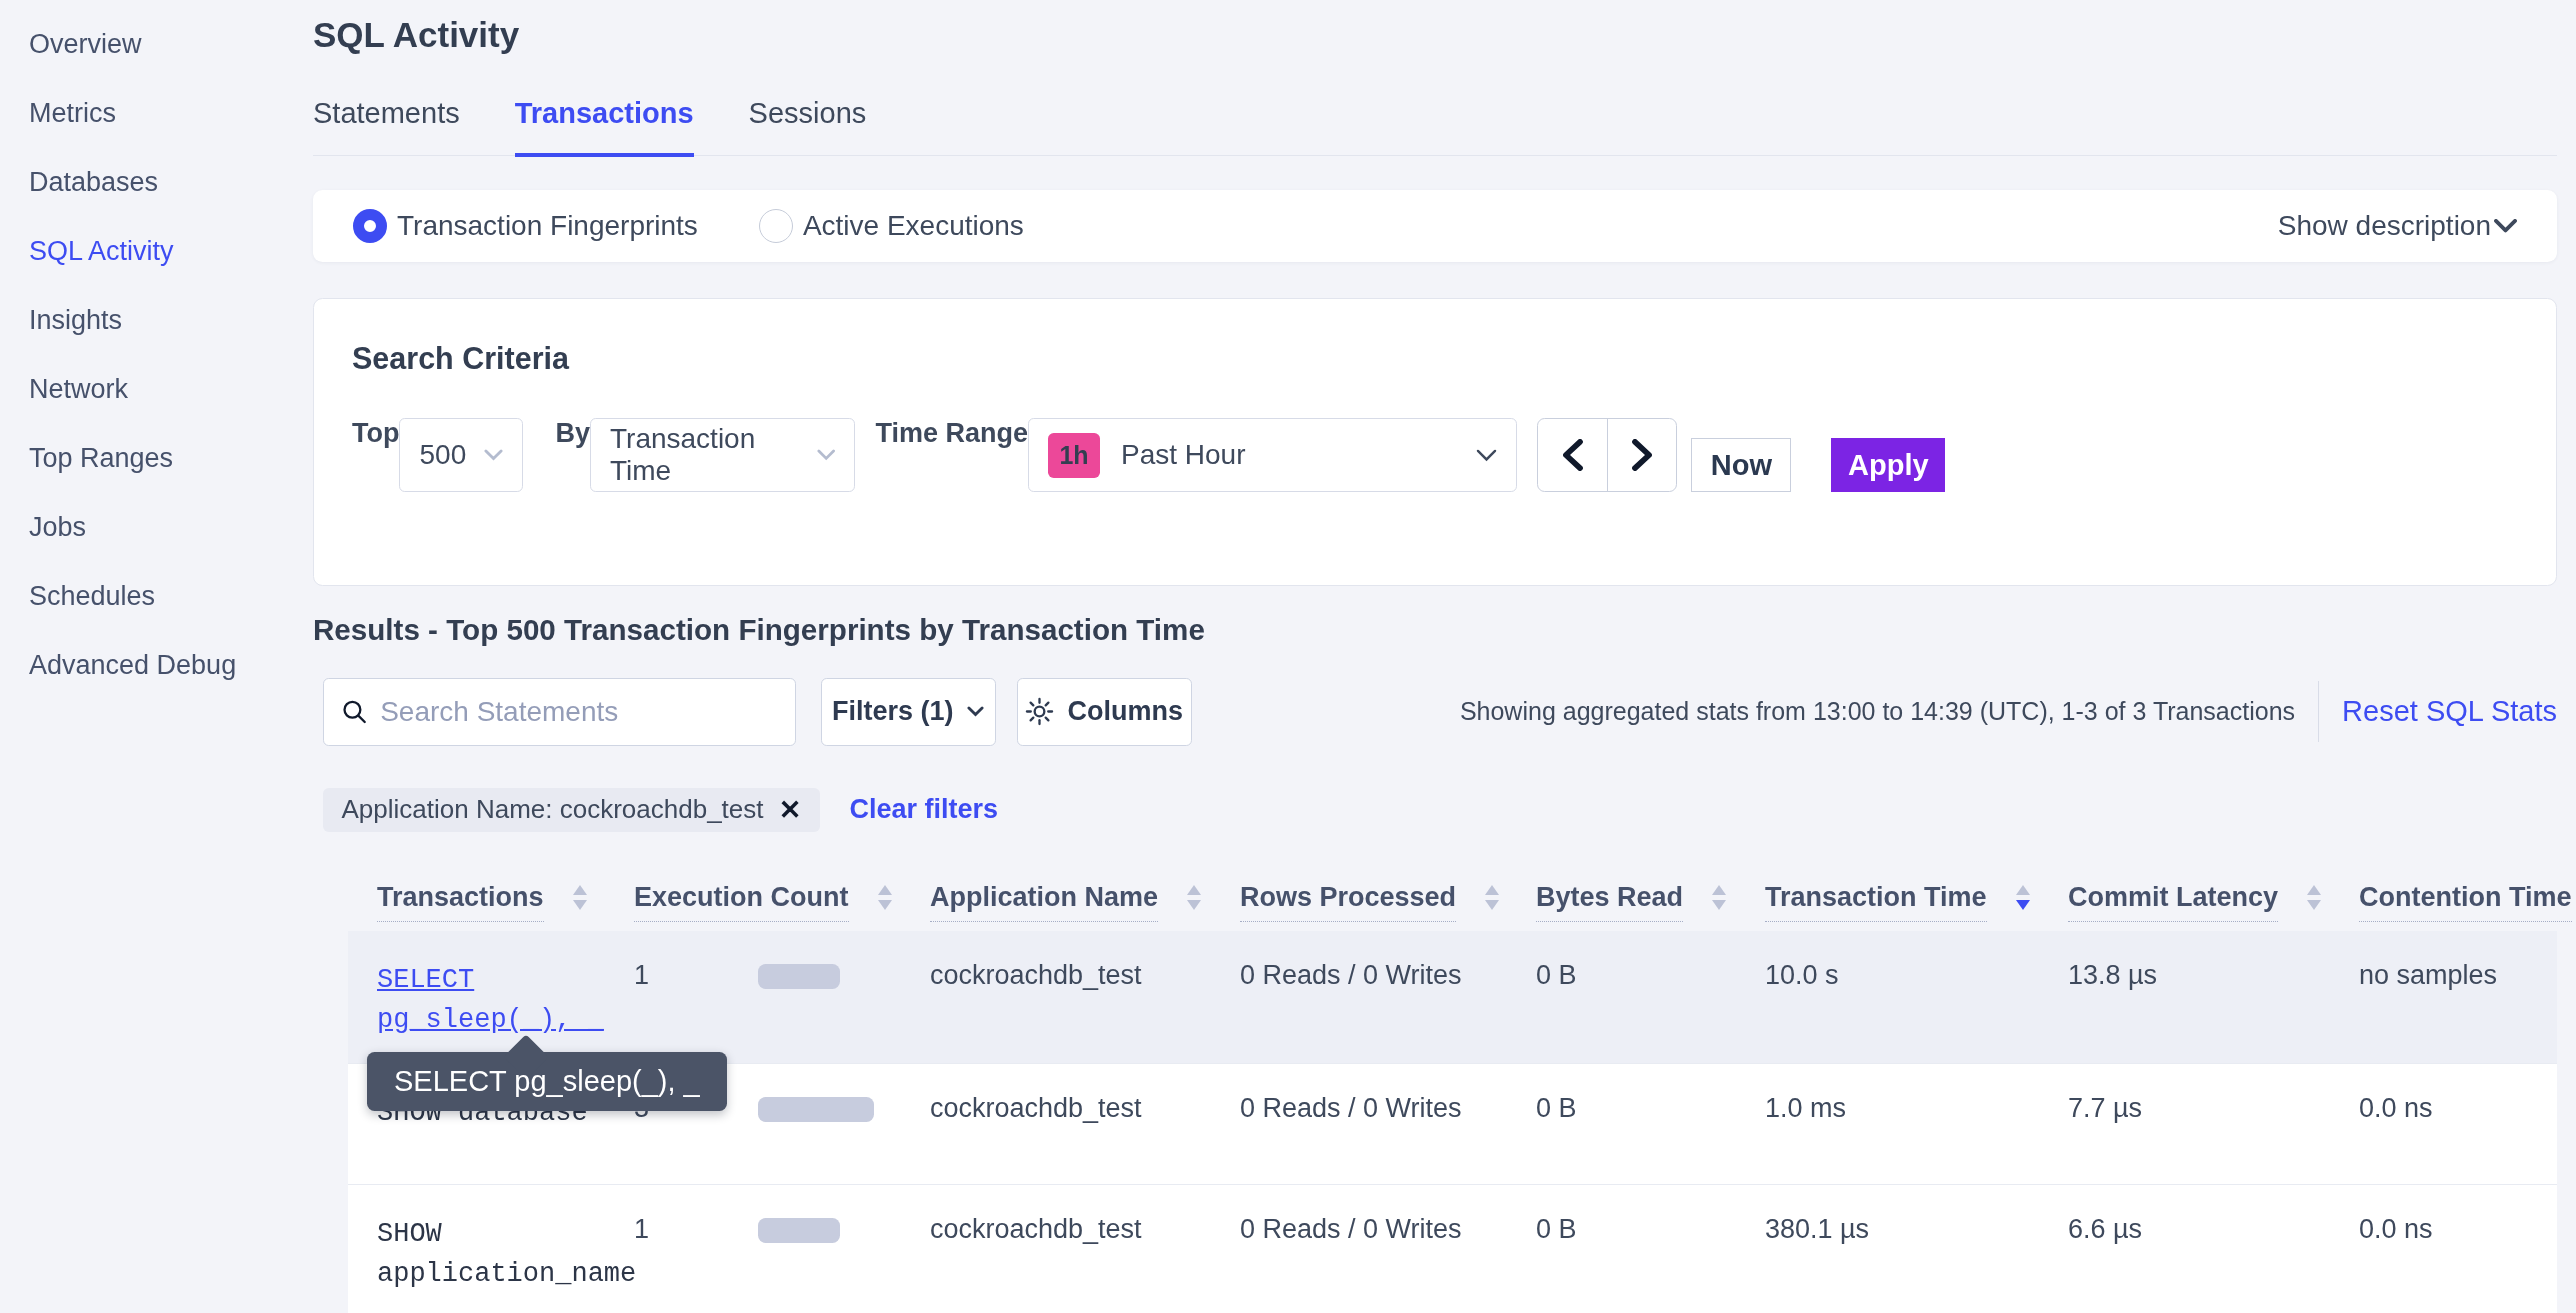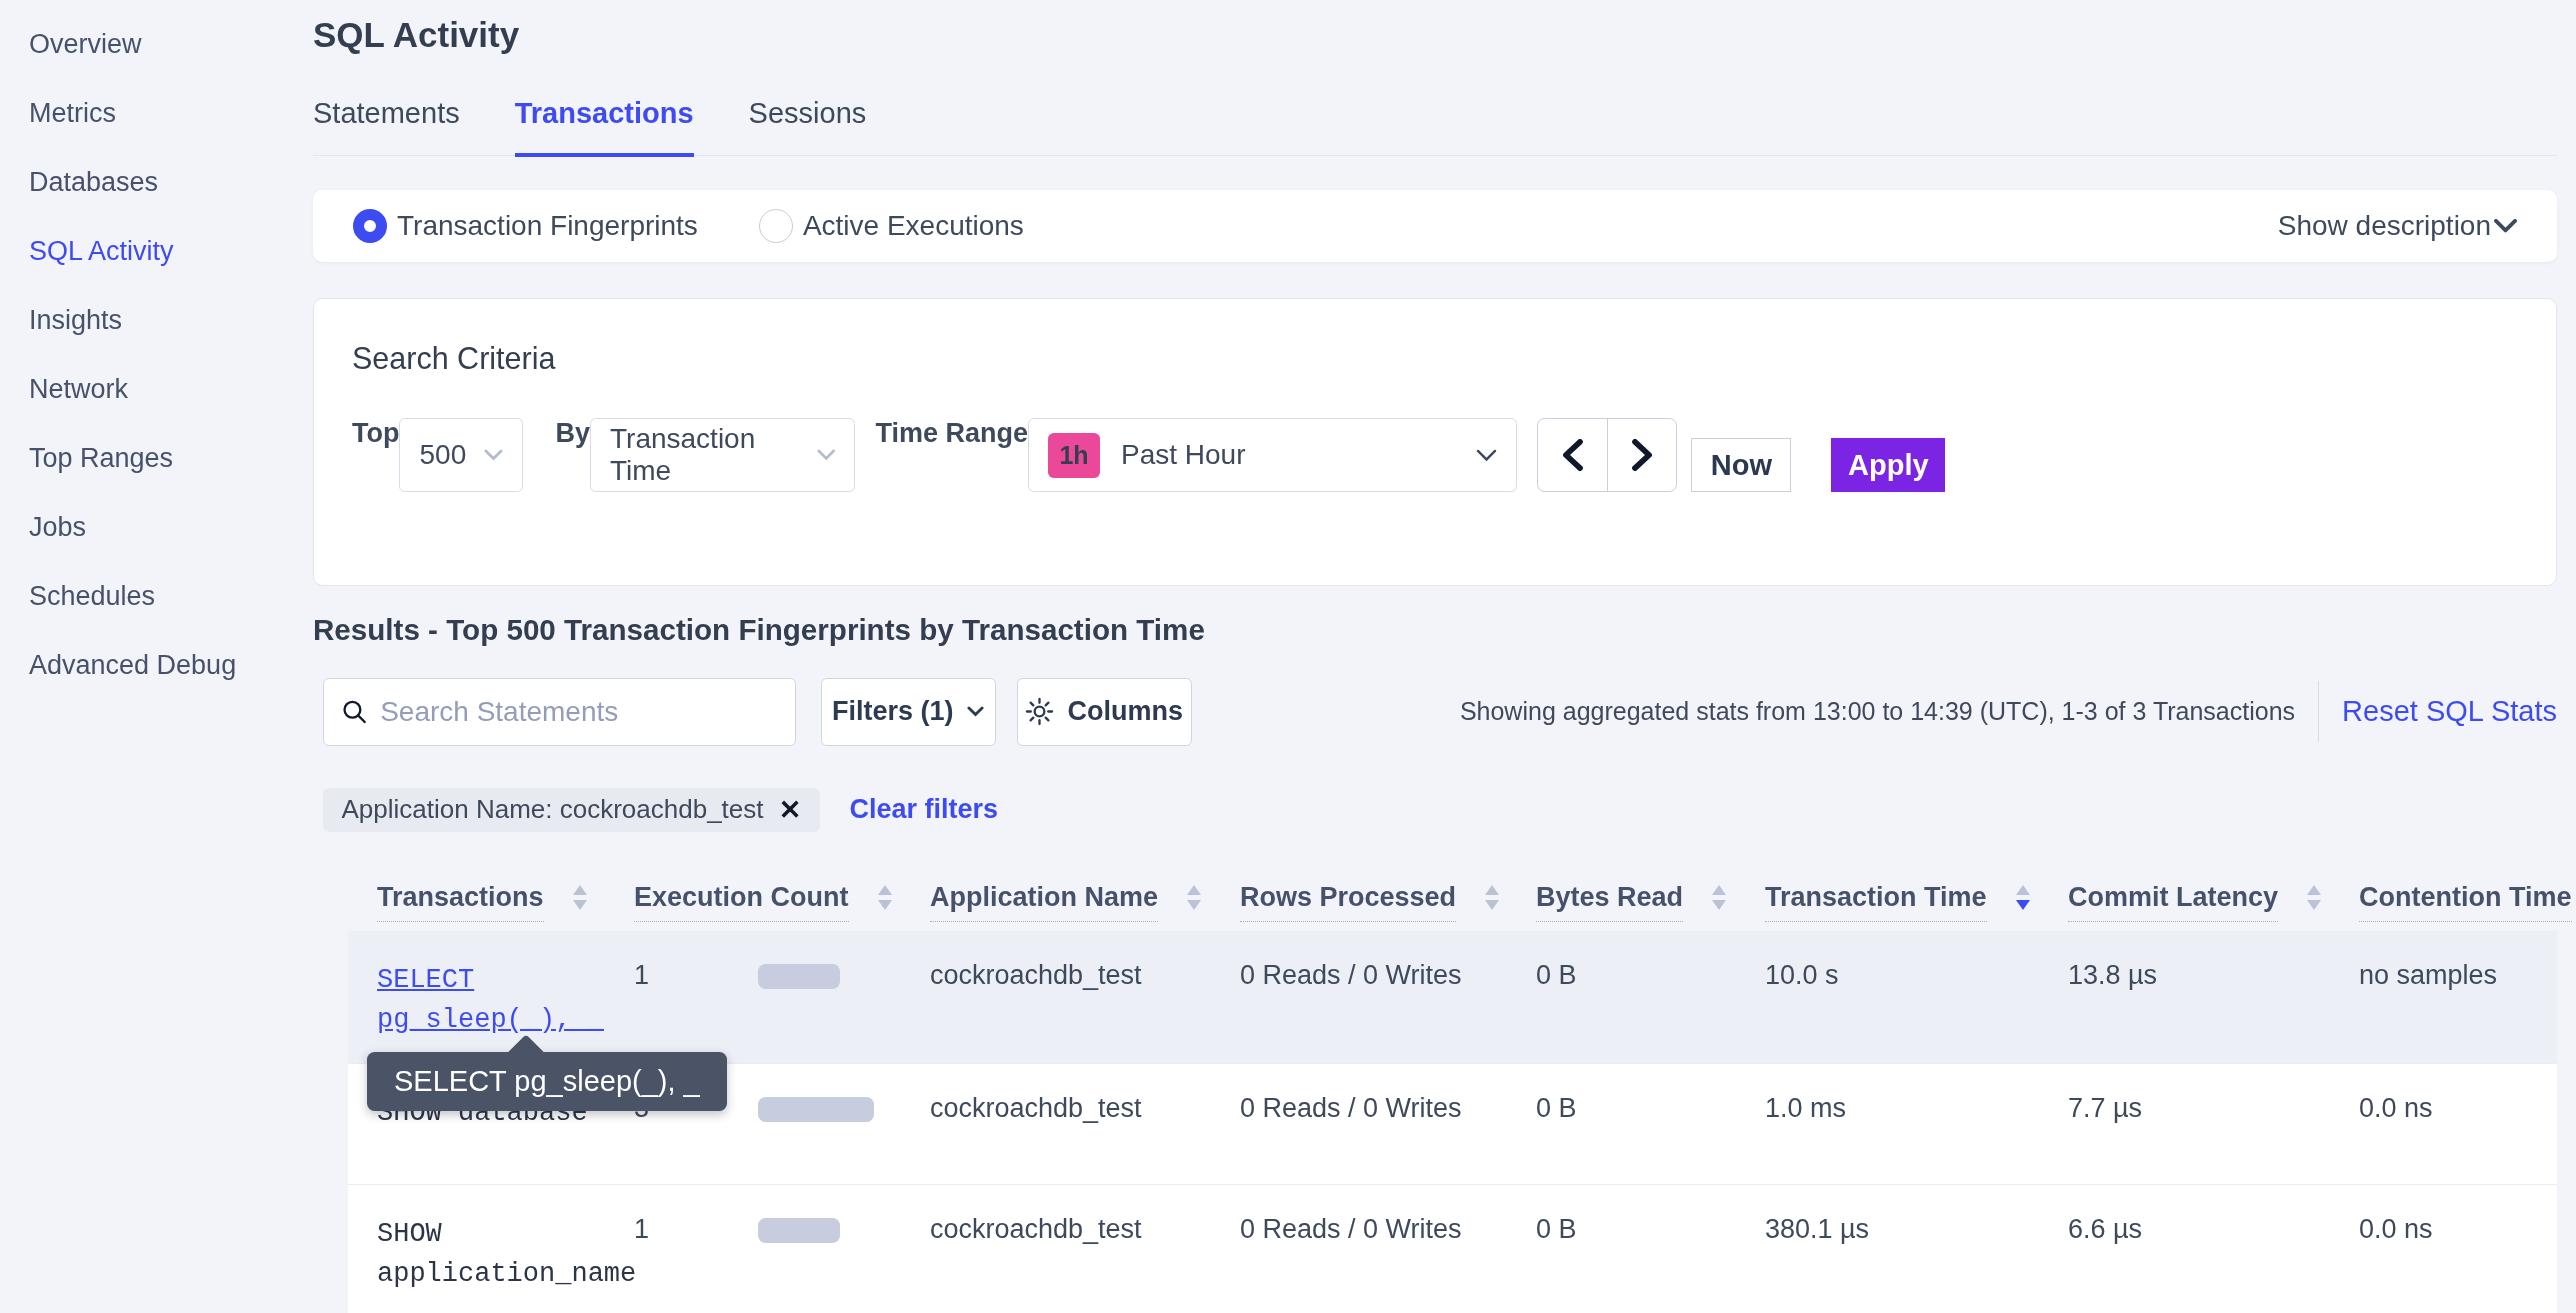--- a/index.html
+++ b/index.html
@@ -34,21 +34,21 @@
   .radio-opts{display:flex;align-items:center;gap:61px}
   .radio-opt{display:flex;align-items:center;gap:10px;cursor:pointer}
   .radio-dot{width:34px;height:34px;border-radius:50%;background:#fff;border:1.9px solid #c6ccd9;flex:0 0 auto}
   .radio-opt.selected .radio-dot{border:11.4px solid var(--accent)}
   .radio-opt .lbl{font-size:28px;color:var(--text)}
   .show-desc{margin-left:auto;display:flex;align-items:center;gap:3px;font-size:28px;color:var(--text);cursor:pointer}
 
   
   .criteria-card{margin-top:36px;height:288px;background:var(--card);border:1px solid var(--border);
     border-radius:9.5px;padding:42px 38px 0 38px}
-  .criteria-card h2{font-size:30.5px;font-weight:400;color:var(--heading)}
+  .criteria-card h2{font-size:30.5px;font-weight:700;color:var(--heading)}
   .criteria-row{display:flex;align-items:flex-end;margin-top:42px}
   .field{display:flex;flex-direction:row}
   .field .flabel{font-size:27px;font-weight:700;color:var(--text);margin-bottom:13.3px}
   .selbox{height:74px;border:1px solid #d7dbe7;border-radius:5.7px;background:#fff;
     display:flex;align-items:center;padding:0 19px;font-size:28px;color:var(--text);cursor:pointer}
   .selbox .chev{margin-left:auto;color:#b4bccf}
   .w-top{width:124px}.w-by{width:300px;margin-left:32px}.w-range{width:489px;margin-left:20px}
   .badge-1h{background:#ec4899;border-radius:5.7px;padding:7.6px 11.4px;font-size:25px;font-weight:700;
     color:var(--heading);margin-right:21px}
   .range-chev{margin-left:auto;color:#3e495c}

